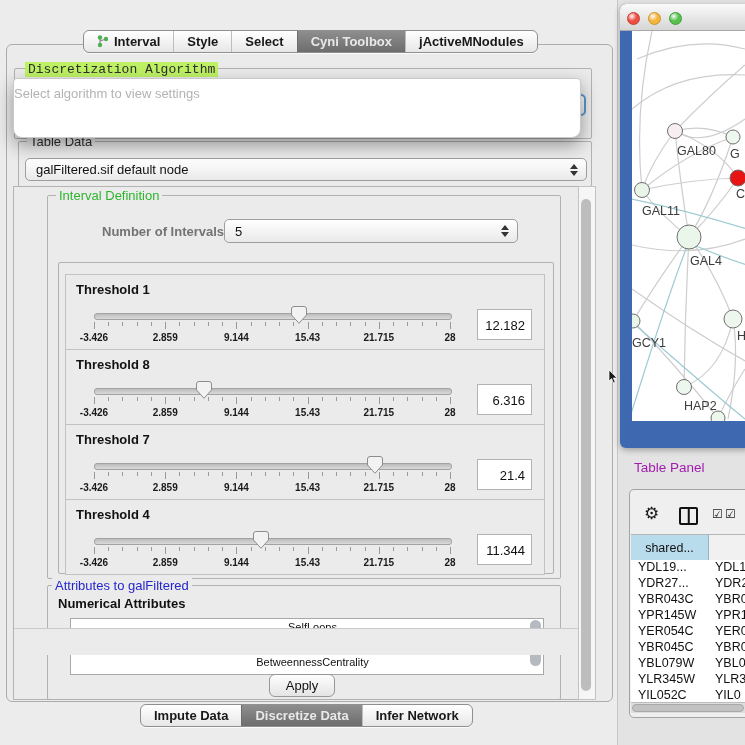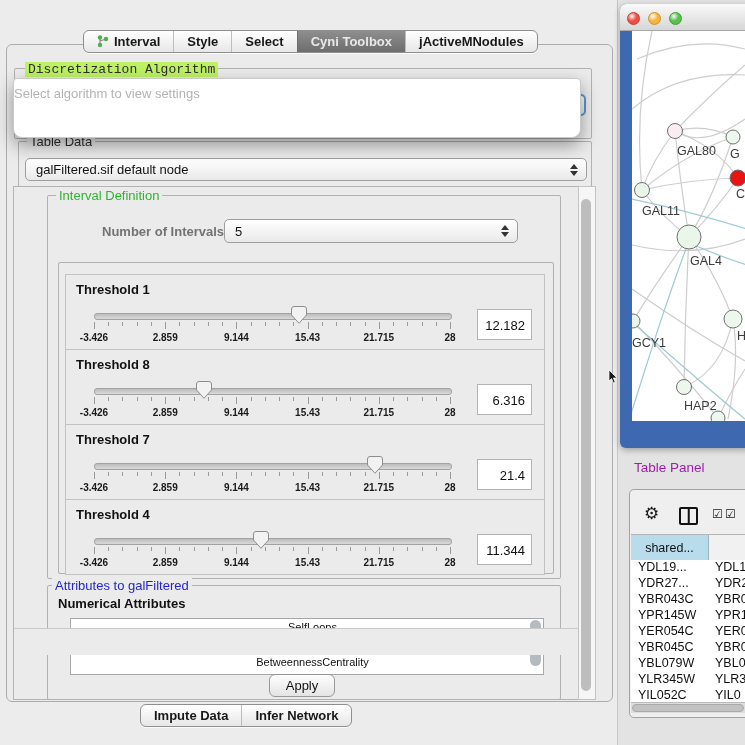--- a/index.html
+++ b/index.html
@@ -345,20 +345,23 @@
         <span>Cyni Toolbox</span>
       </div>
       <div class="seg">
         <span>jActiveMNodules</span>
       </div>
     </div>
   <div class="abs seg-control" id="bottom-tabs">
       <div class="seg">
         <span>Impute Data</span>
       </div>
+      <div class="seg selected">
+        <span>Discretize Data</span>
+      </div>
       <div class="seg">
         <span>Infer Network</span>
       </div>
     </div>
 </div>
 
 <div class="abs" id="net-window">
   <div class="abs" id="net-titlebar">
     <div id="traffic-lights">
         <div class="light" style="left: 7px; background: radial-gradient(circle at 35% 30%, rgba(255, 255, 255, 0.8) 0%, rgb(238, 79, 67) 45%); border: 1px solid rgb(196, 58, 48);"></div>

